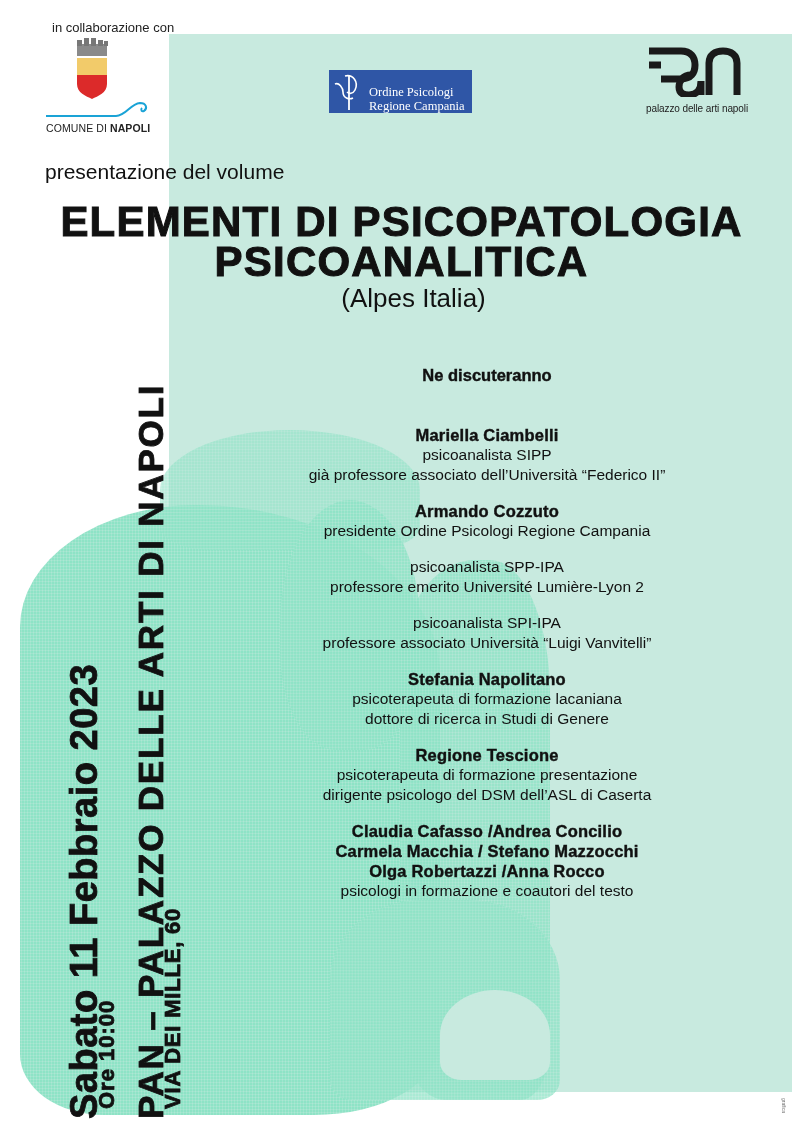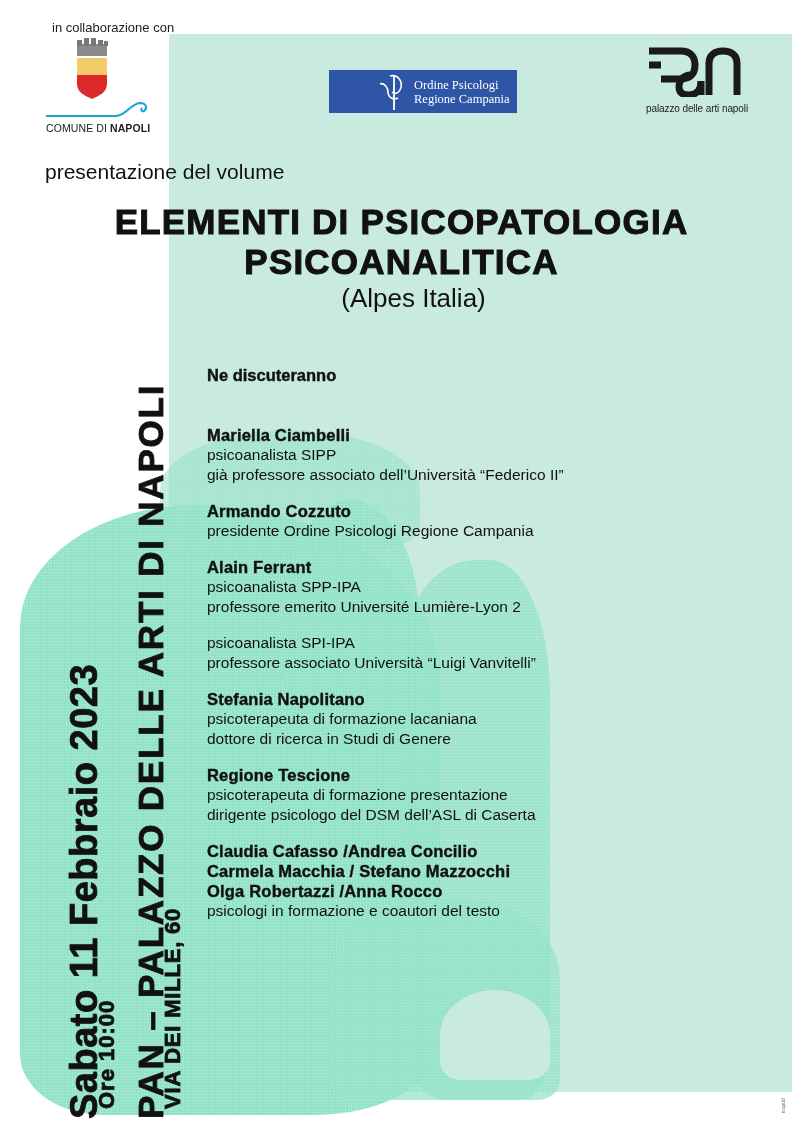--- a/index.html
+++ b/index.html
@@ -29,36 +29,36 @@
 
   
   .collab-label { position:absolute; left:52px; top:20px; font-size:13px; color:#222; }
   .crest { position:absolute; left:73px; top:38px; width:38px; height:62px; }
   .comune { position:absolute; left:46px; top:100px; width:104px; height:34px; }
   .comune-text { position:absolute; left:0; bottom:0; font-size:10.5px; letter-spacing:0.1px; color:#222; white-space:nowrap;}
   .comune-text b { font-weight:700; }
 
   .ordine {
     position:absolute; left:329px; top:70px; width:143px; height:43px;
-    background:#2f56a6; color:#fff; display:flex; align-items:center;padding-left:45px;
+    background:#2f56a6; color:#fff; display:flex; align-items:flex-end;
   }
   .ordine-mark { width:40px; height:43px; position:relative; }
   .ordine-text { font-family:"Liberation Serif", serif; font-size:12.5px; line-height:14px; }
 
   .pan-logo { position:absolute; left:647px; top:45px; width:100px; height:52px; }
   .pan-sub { position:absolute; left:646px; top:103px; font-size:10px; color:#222; white-space:nowrap; letter-spacing:-0.1px;}
 
   
   .pres { position:absolute; left:0; width:799px; top:160px; text-align:left; font-size:21px; box-sizing:border-box;margin-left:45px; }
-  .title { position:absolute; left:0; width:799px; text-align:center; font-family:"Liberation Sans", sans-serif; font-weight:900; font-size:35px; letter-spacing:1.2px; line-height:40px; top:202px; padding-left:4px; box-sizing:border-box;
+  .title { position:absolute; left:0; width:799px; text-align:center; font-family:"Liberation Sans", sans-serif; font-weight:900; font-size:42px; letter-spacing:1.2px; line-height:40px; top:202px; padding-left:4px; box-sizing:border-box;
     -webkit-text-stroke:1px #111; }
   .publisher { position:absolute; left:0; width:799px; text-align:center; font-size:26px; top:283px; padding-left:28px; box-sizing:border-box; }
 
   
-  .list { position:absolute; left:207px; top:366px; width:560px; }
+  .list { position:absolute; left:207px; top:366px; width:560px;text-align:center; }
   .list-head { font-weight:700; font-size:16.5px; -webkit-text-stroke:0.4px #111; margin-bottom:40px; }
   .speaker { margin-bottom:16px; }
   .sp-name { font-weight:700; font-size:16.5px; line-height:20px; -webkit-text-stroke:0.4px #111; letter-spacing:0.2px; }
   .sp-line { font-size:15.5px; line-height:20px; }
 
   
   .vert { position:absolute; transform-origin:left bottom; transform:rotate(-90deg); white-space:nowrap; font-weight:700; -webkit-text-stroke:0.8px #111; color:#111; }
   .v-date { left:68px; top:1087px; font-size:38px; line-height:32px; letter-spacing:0.5px; }
   .v-ore  { left:96px; top:1087px; font-size:22px; line-height:22px; letter-spacing:1px; }
   .v-pan  { left:135px; top:1087px; font-size:35px; line-height:32px; letter-spacing:1.8px; }
@@ -133,21 +133,20 @@
   <div class="speaker">
     <div class="sp-name">Mariella Ciambelli</div>
     <div class="sp-line">psicoanalista SIPP</div>
     <div class="sp-line">già professore associato dell’Università “Federico II”</div>
   </div>
   <div class="speaker">
     <div class="sp-name">Armando Cozzuto</div>
     <div class="sp-line">presidente Ordine Psicologi Regione Campania</div>
   </div>
   <div class="speaker">
-    <div class="sp-name">Alain Ferrant</div>
     <div class="sp-line">psicoanalista SPP-IPA</div>
     <div class="sp-line">professore emerito Université Lumière-Lyon 2</div>
   </div>
   <div class="speaker">
     <div class="sp-line">psicoanalista SPI-IPA</div>
     <div class="sp-line">professore associato Università “Luigi Vanvitelli”</div>
   </div>
   <div class="speaker">
     <div class="sp-name">Stefania Napolitano</div>
     <div class="sp-line">psicoterapeuta di formazione lacaniana</div>

